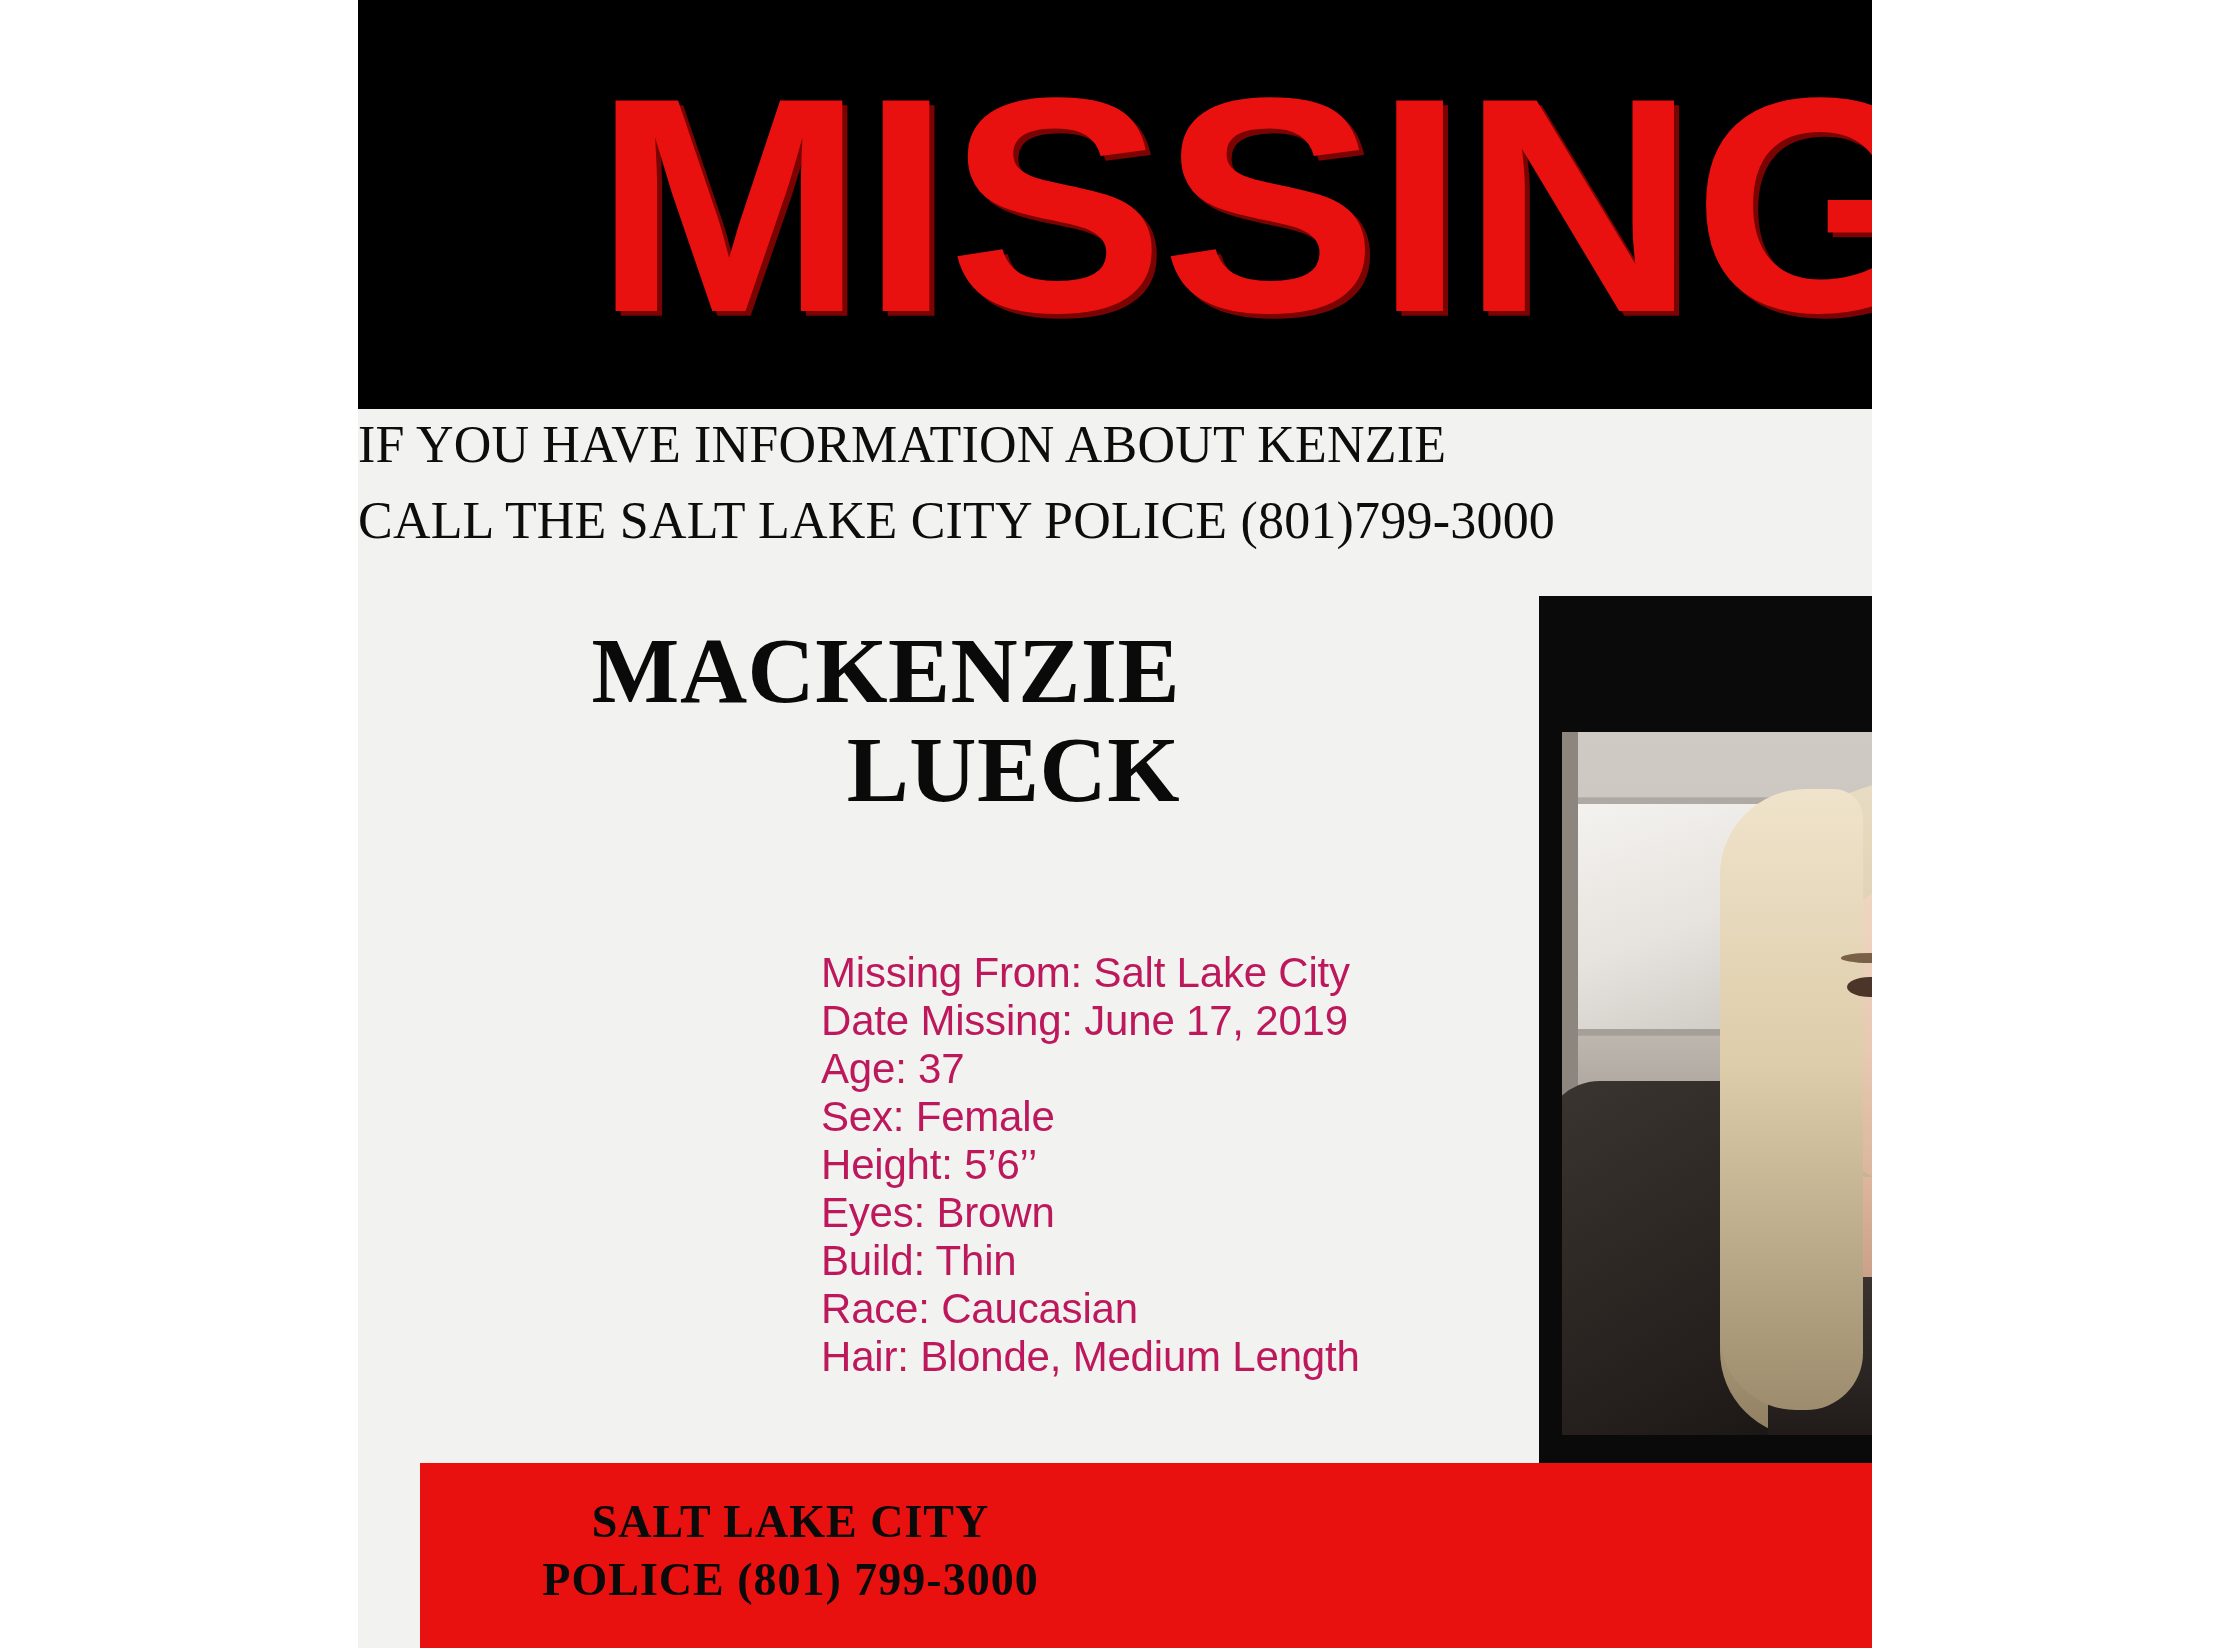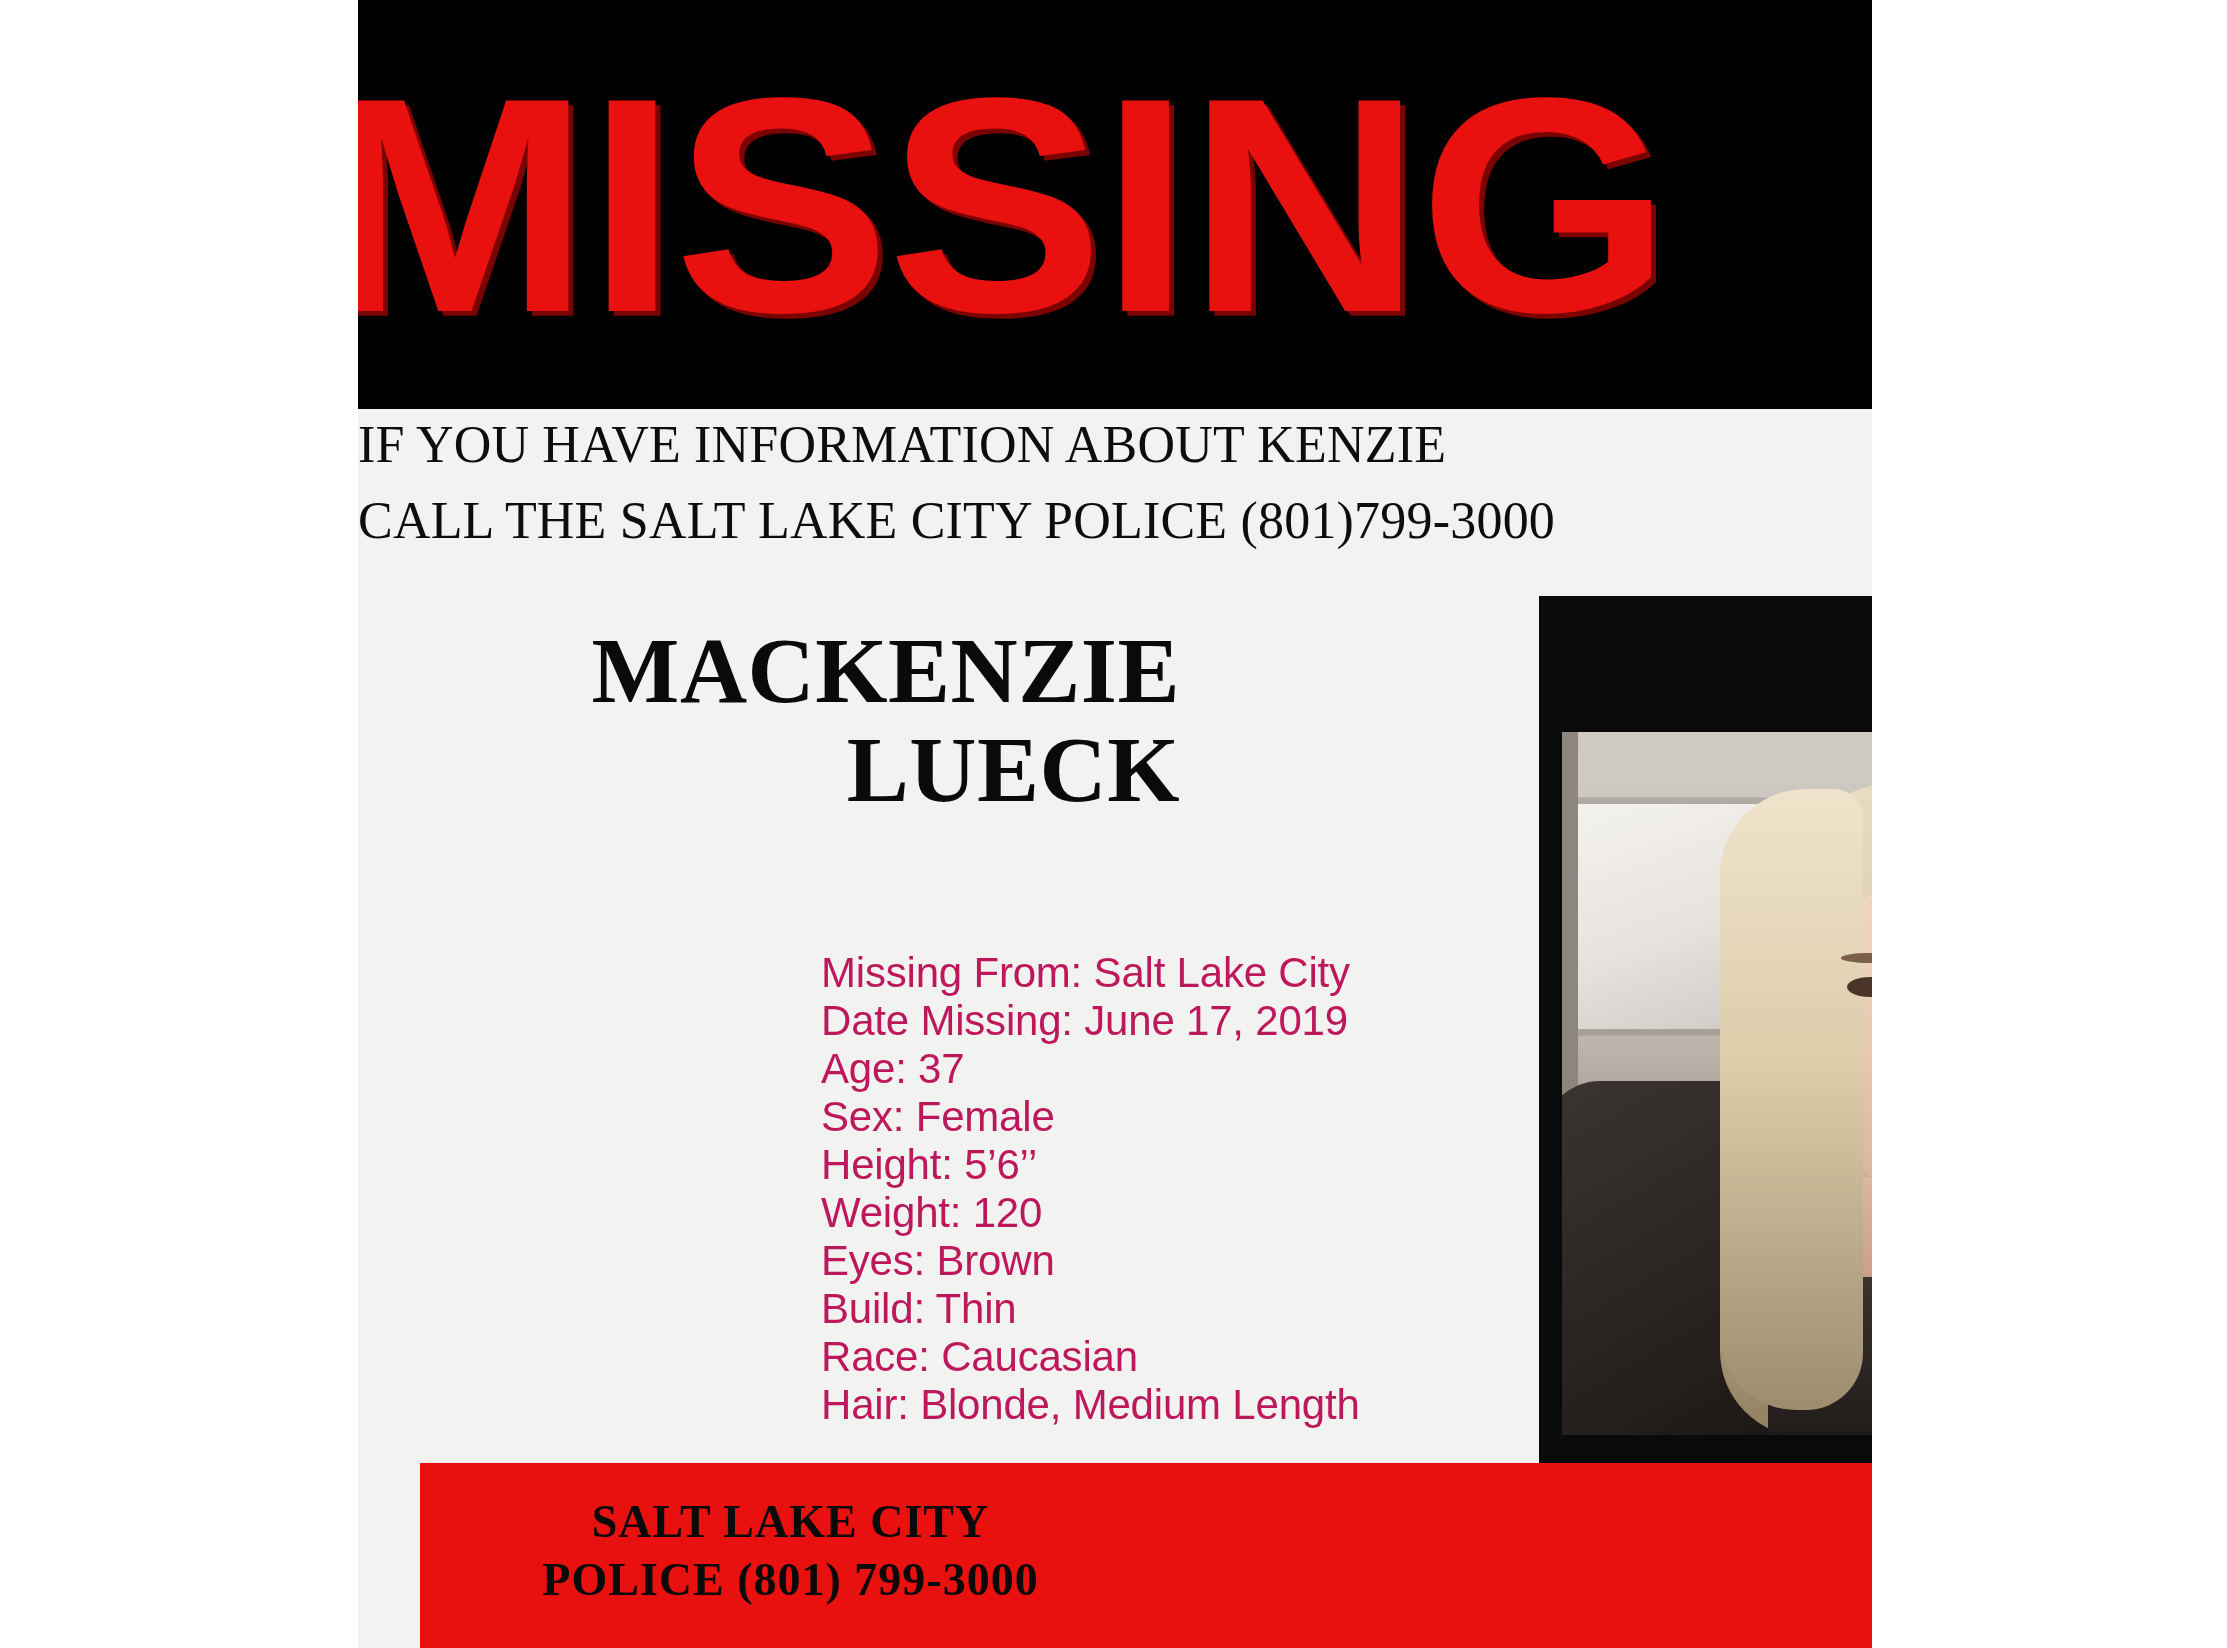--- a/index.html
+++ b/index.html
@@ -36,21 +36,21 @@
   
   .header-band {
     position: absolute;
     left: 0;
     top: 0;
     width: 1546px;
     height: 409px;
     background: #000000;
     display: flex;
     align-items: center;
-    justify-content: flex-start;
+    justify-content: flex-end;
   }
   .missing-title {
     font-family: "Liberation Sans", sans-serif;
     font-weight: bold;
     font-size: 306px;
     line-height: 306px;
     letter-spacing: -2.9px;
     color: #e8110f;
     -webkit-text-stroke: 0px;
     text-shadow: 4.8px 4.8px 0 #7a0402;
@@ -280,24 +280,20 @@
       </div>
       <div class="row">
         <span class="lbl">Sex:  </span>
         <span class="val">Female</span>
       </div>
       <div class="row">
         <span class="lbl">Height:  </span>
         <span class="val">5’6’’</span>
       </div>
       <div class="row">
-        <span class="lbl">Weight:  </span>
-        <span class="val">120</span>
-      </div>
-      <div class="row">
         <span class="lbl">Eyes:  </span>
         <span class="val">Brown</span>
       </div>
       <div class="row">
         <span class="lbl">Build:  </span>
         <span class="val">Thin</span>
       </div>
       <div class="row">
         <span class="lbl">Race:  </span>
         <span class="val">Caucasian</span>

